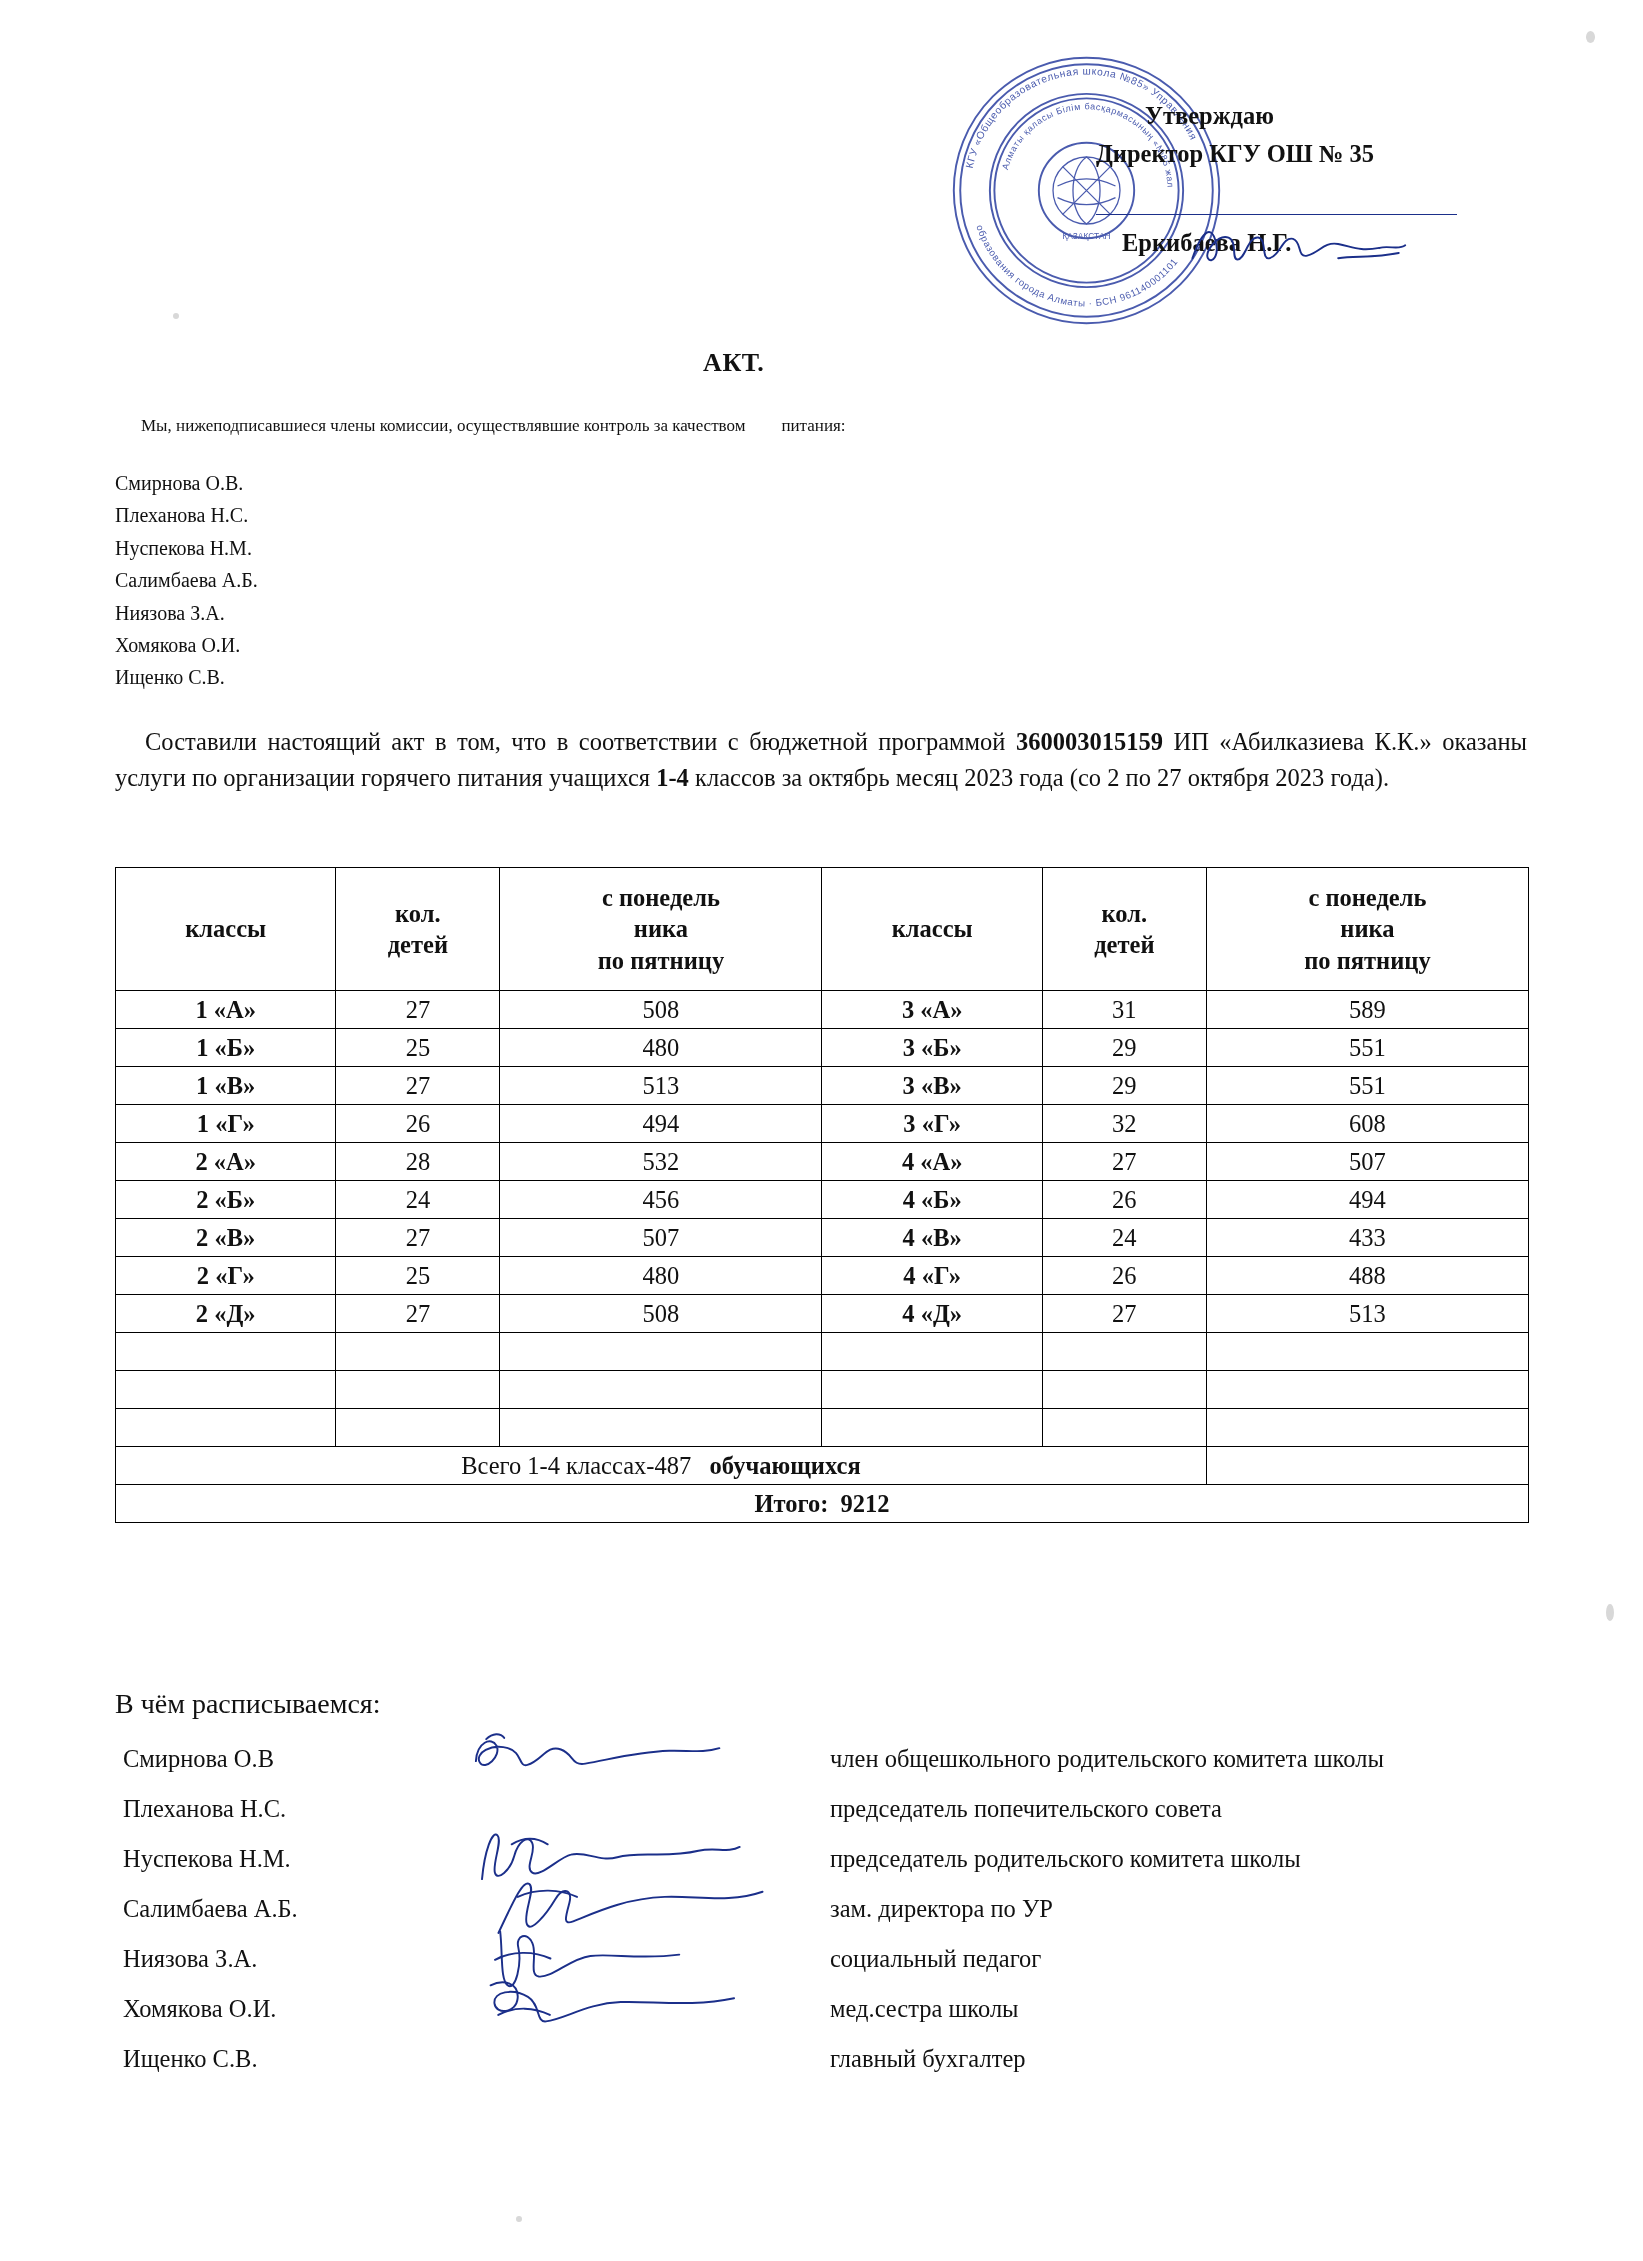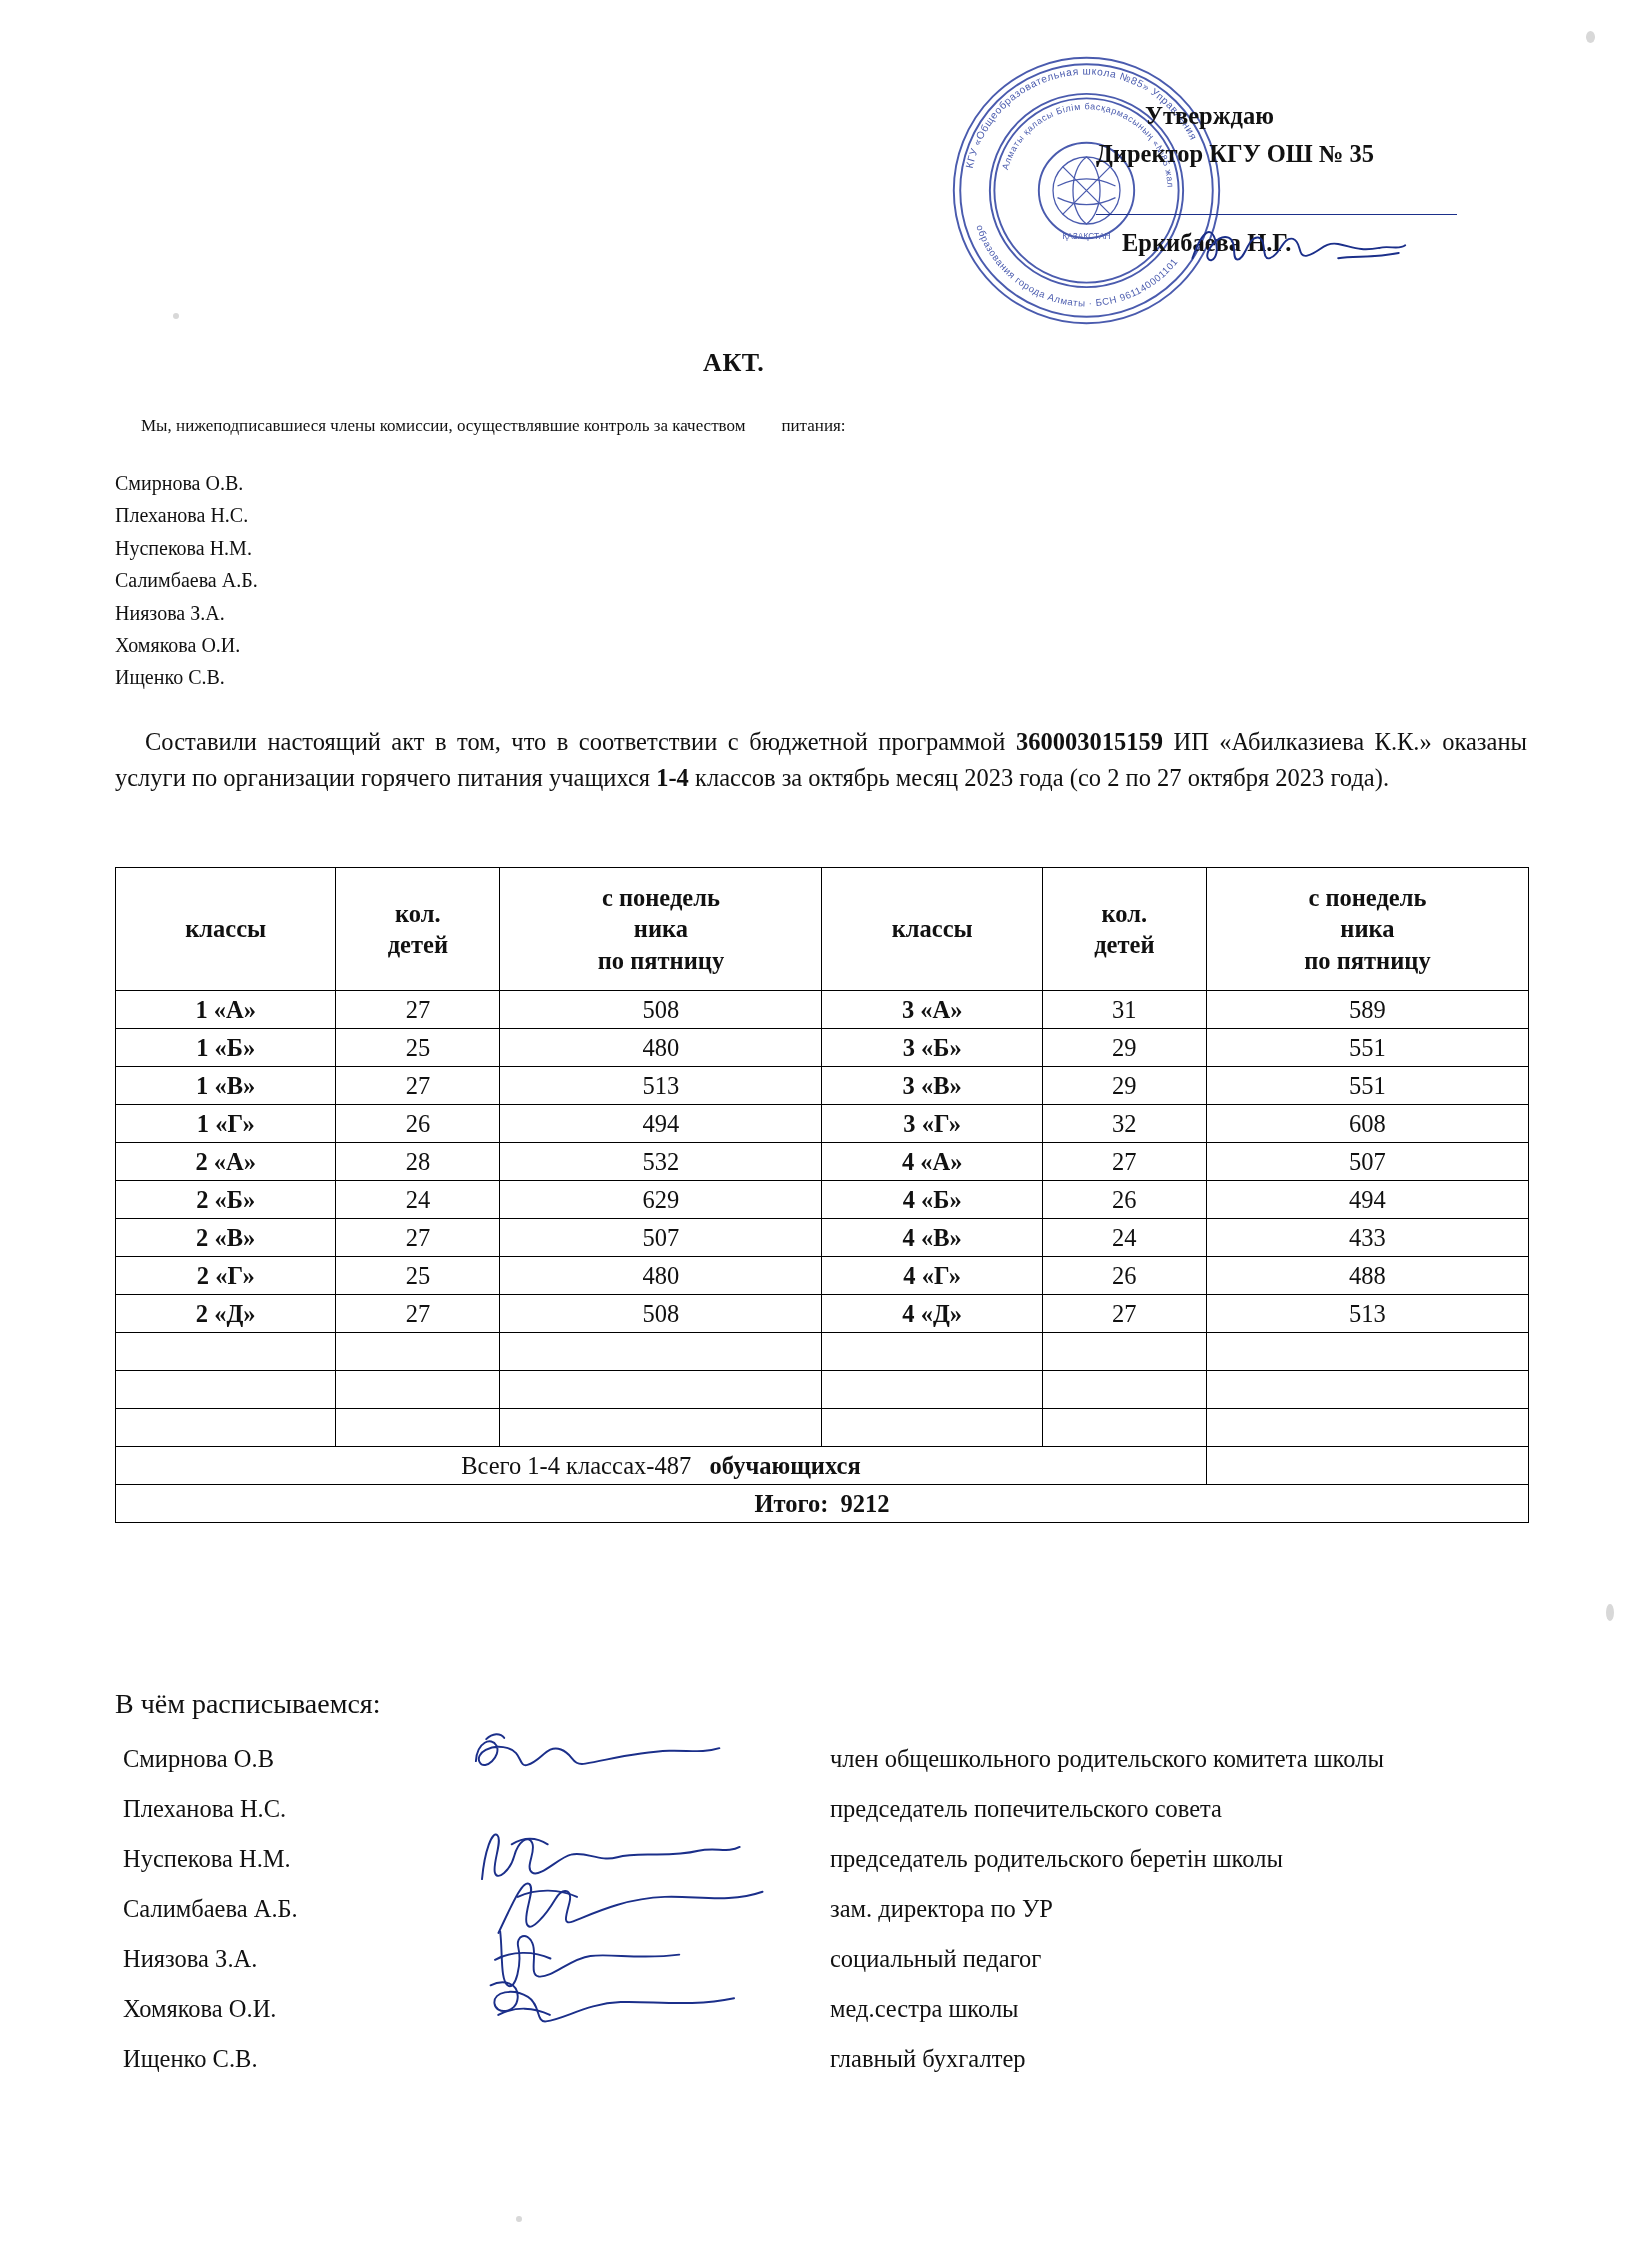--- a/index.html
+++ b/index.html
@@ -369,21 +369,21 @@
           <td class="cls">2 «А»</td>
           <td>28</td>
           <td>532</td>
           <td class="cls">4 «А»</td>
           <td>27</td>
           <td>507</td>
         </tr>
         <tr>
           <td class="cls">2 «Б»</td>
           <td>24</td>
-          <td>629</td>
+          <td>456</td>
           <td class="cls">4 «Б»</td>
           <td>26</td>
           <td>494</td>
         </tr>
         <tr>
           <td class="cls">2 «В»</td>
           <td>27</td>
           <td>507</td>
           <td class="cls">4 «В»</td>
           <td>24</td>
@@ -468,21 +468,21 @@
     </div>
 
     <div class="sign-row">
       <span class="name">Нуспекова Н.М.</span>
       <svg class="scribble s3" viewBox="0 0 430 104">
         <g fill="none" stroke="#1b2f8a" stroke-width="3" stroke-linecap="round">
           <path d="M14,84 C18,40 30,8 38,16 C46,24 30,60 34,74 C38,88 58,70 64,48 C70,26 86,14 92,28 C98,42 80,66 92,74 C104,82 134,50 152,46 C176,40 196,58 224,50 C258,40 300,52 350,40 C376,34 396,44 414,34"></path>
           <path d="M60,30 C80,18 100,20 116,30"></path>
         </g>
       </svg>
-      <span class="role">председатель родительского беретін школы</span>
+      <span class="role">председатель родительского комитета школы</span>
     </div>
 
     <div class="sign-row">
       <span class="name">Салимбаева А.Б.</span>
       <svg class="scribble s4" viewBox="0 0 430 104">
         <g fill="none" stroke="#1b2f8a" stroke-width="3" stroke-linecap="round">
           <path d="M10,90 C30,48 48,6 58,14 C68,22 48,60 54,76 C60,92 86,58 98,38 C110,18 126,22 120,44 C114,66 110,78 126,72 C156,60 206,36 268,34 C318,32 368,44 420,26"></path>
           <path d="M40,34 C70,20 106,22 132,34"></path>
         </g>
       </svg>

